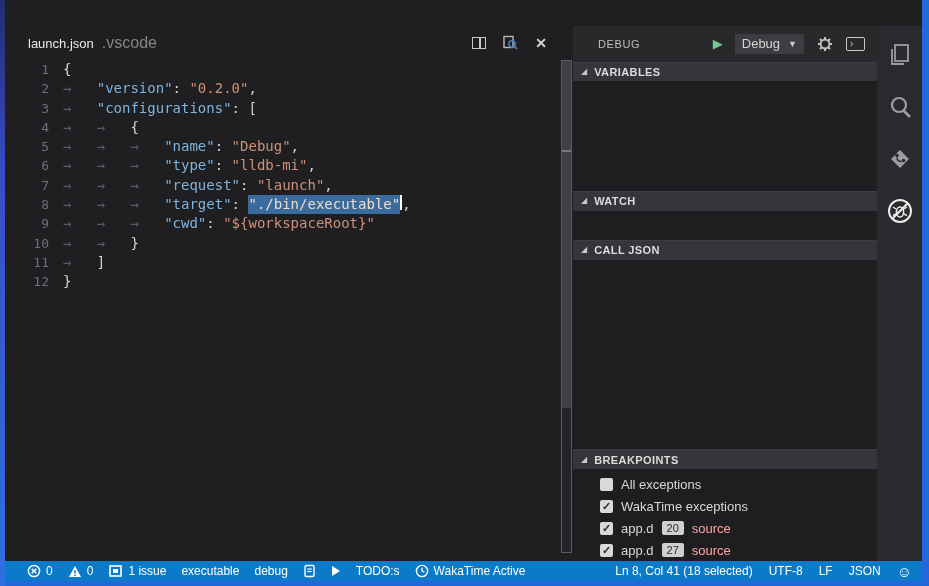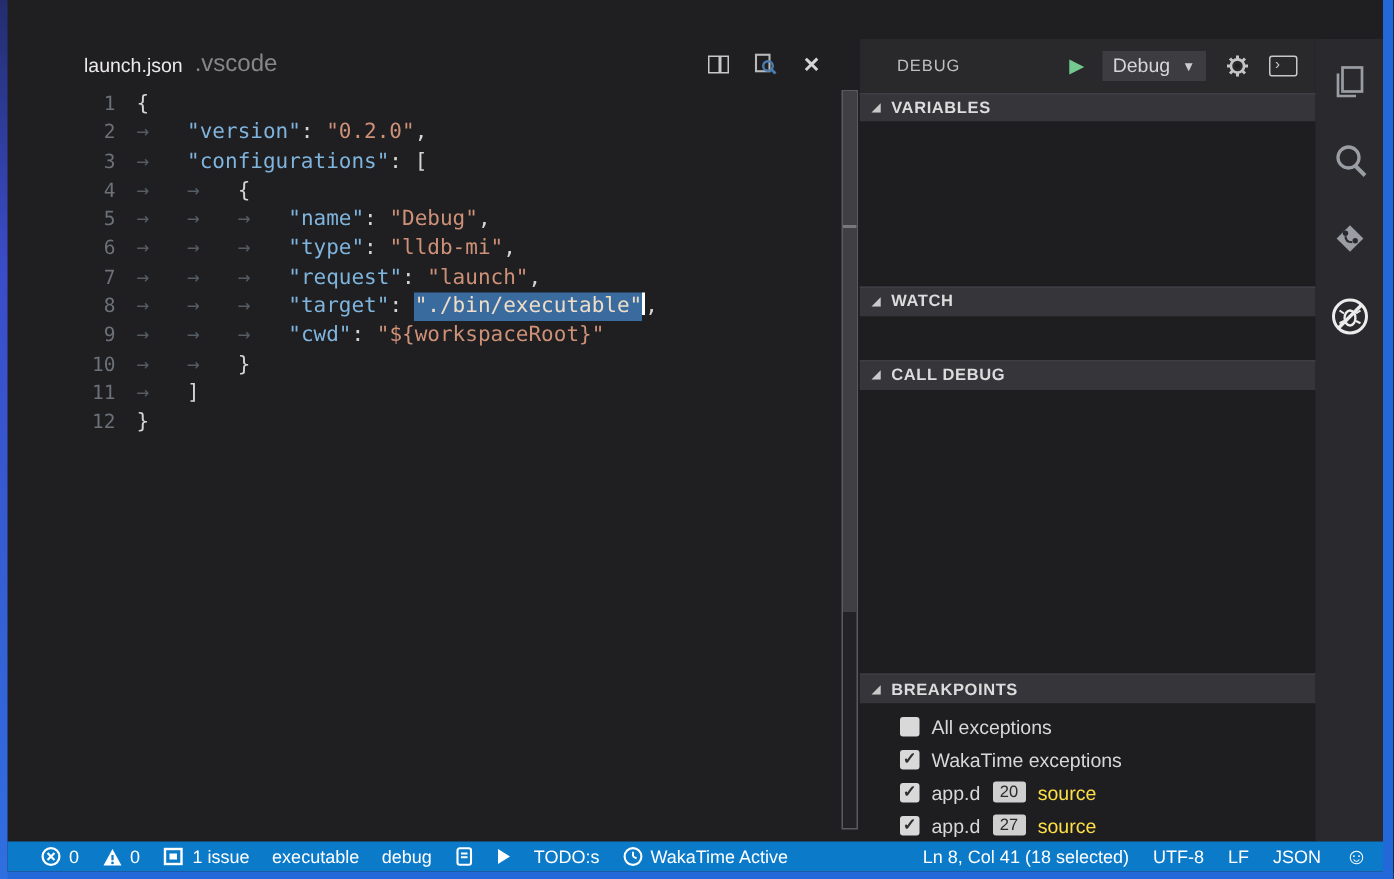--- a/index.html
+++ b/index.html
@@ -14,21 +14,21 @@
 
   
   .menubar { position:absolute; left:5px; top:0; width:917px; height:26px; background:#3e4350;
              display:flex; align-items:center; padding-left:4px; }
   .menu-item { color:#c9ccd4; font-size:13px; padding:0 10px; line-height:26px; cursor:default; }
 
   
   .main { position:absolute; left:5px; top:26px; width:917px; height:535px; display:flex; }
 
   
-  .editor { width:555px; height:535px; background:#1f1f22; position:relative;padding-left:28px; }
+  .editor { width:555px; height:535px; background:#1f1f22; position:relative; }
   .tabbar { height:34px; display:flex; align-items:center; padding:0 10px 0 23px; }
   .tab-filename { color:#eceaea; font-size:13px; }
   .tab-folder   { color:#868686; font-size:16px; margin-left:8px; }
   .tab-actions { margin-left:auto; display:flex; align-items:center; gap:13px; }
   .icon-btn { width:18px; height:16px; display:flex; align-items:center; justify-content:center; cursor:pointer; }
   .split-icon { width:14px; height:12px; border:1.5px solid #c8c8c8; position:relative; }
   .split-icon::after { content:""; position:absolute; left:50%; top:0; width:1.5px; height:100%; background:#c8c8c8; }
   .close-x { color:#d4d4d4; font-size:14px; font-weight:bold; }
 
   .code { font-family:"DejaVu Sans Mono", monospace; font-size:14px; }
@@ -68,21 +68,21 @@
   .body-vars  { height:111px; }
   .body-watch { height:30px; }
   .body-stack { height:192px; }
   .body-bp    { flex:1; padding-top:4px; }
 
   .bp-row { height:22px; display:flex; align-items:center; padding-left:27px; gap:8px; }
   .bp-check { width:13px; height:13px; background:#d9d9d9; border-radius:2px; color:#2e2e2e;
               font-size:11px; font-weight:bold; line-height:13px; text-align:center; cursor:pointer; flex:0 0 13px; }
   .bp-label { color:#d8d8d8; font-size:13px; }
   .bp-badge { background:#cfcfcf; color:#2b2b2b; font-size:11px; border-radius:2px; padding:1px 5px; }
-  .bp-note  { color:#fde047; font-size:13px; }
+  .bp-note  { color:#fca5a5; font-size:13px; }
 
   
   .activity { width:45px; height:535px; background:#2a2a2e; display:flex; flex-direction:column;
               align-items:center; padding-top:14px; }
   .act-icon { width:30px; height:30px; margin-bottom:22px; display:flex; align-items:center;
               justify-content:center; cursor:pointer; }
 
   
   .statusbar { position:absolute; left:5px; bottom:5px; width:917px; height:20px; background:#0b7ac9;
                display:flex; align-items:center; color:#ffffff; font-size:12px; padding:0 10px 0 22px; }
@@ -183,21 +183,21 @@
       <div class="section-body body-vars"></div>
 
       <div class="section-header">
         <span class="section-arrow">◢</span>
         <span class="section-label">WATCH</span>
       </div>
       <div class="section-body body-watch"></div>
 
       <div class="section-header">
         <span class="section-arrow">◢</span>
-        <span class="section-label">CALL DEBUG</span>
+        <span class="section-label">CALL JSON</span>
       </div>
       <div class="section-body body-stack"></div>
 
       <div class="section-header">
         <span class="section-arrow">◢</span>
         <span class="section-label">BREAKPOINTS</span>
       </div>
       <div class="section-body body-bp">
         <div class="bp-row">
           <span class="bp-check"></span>

